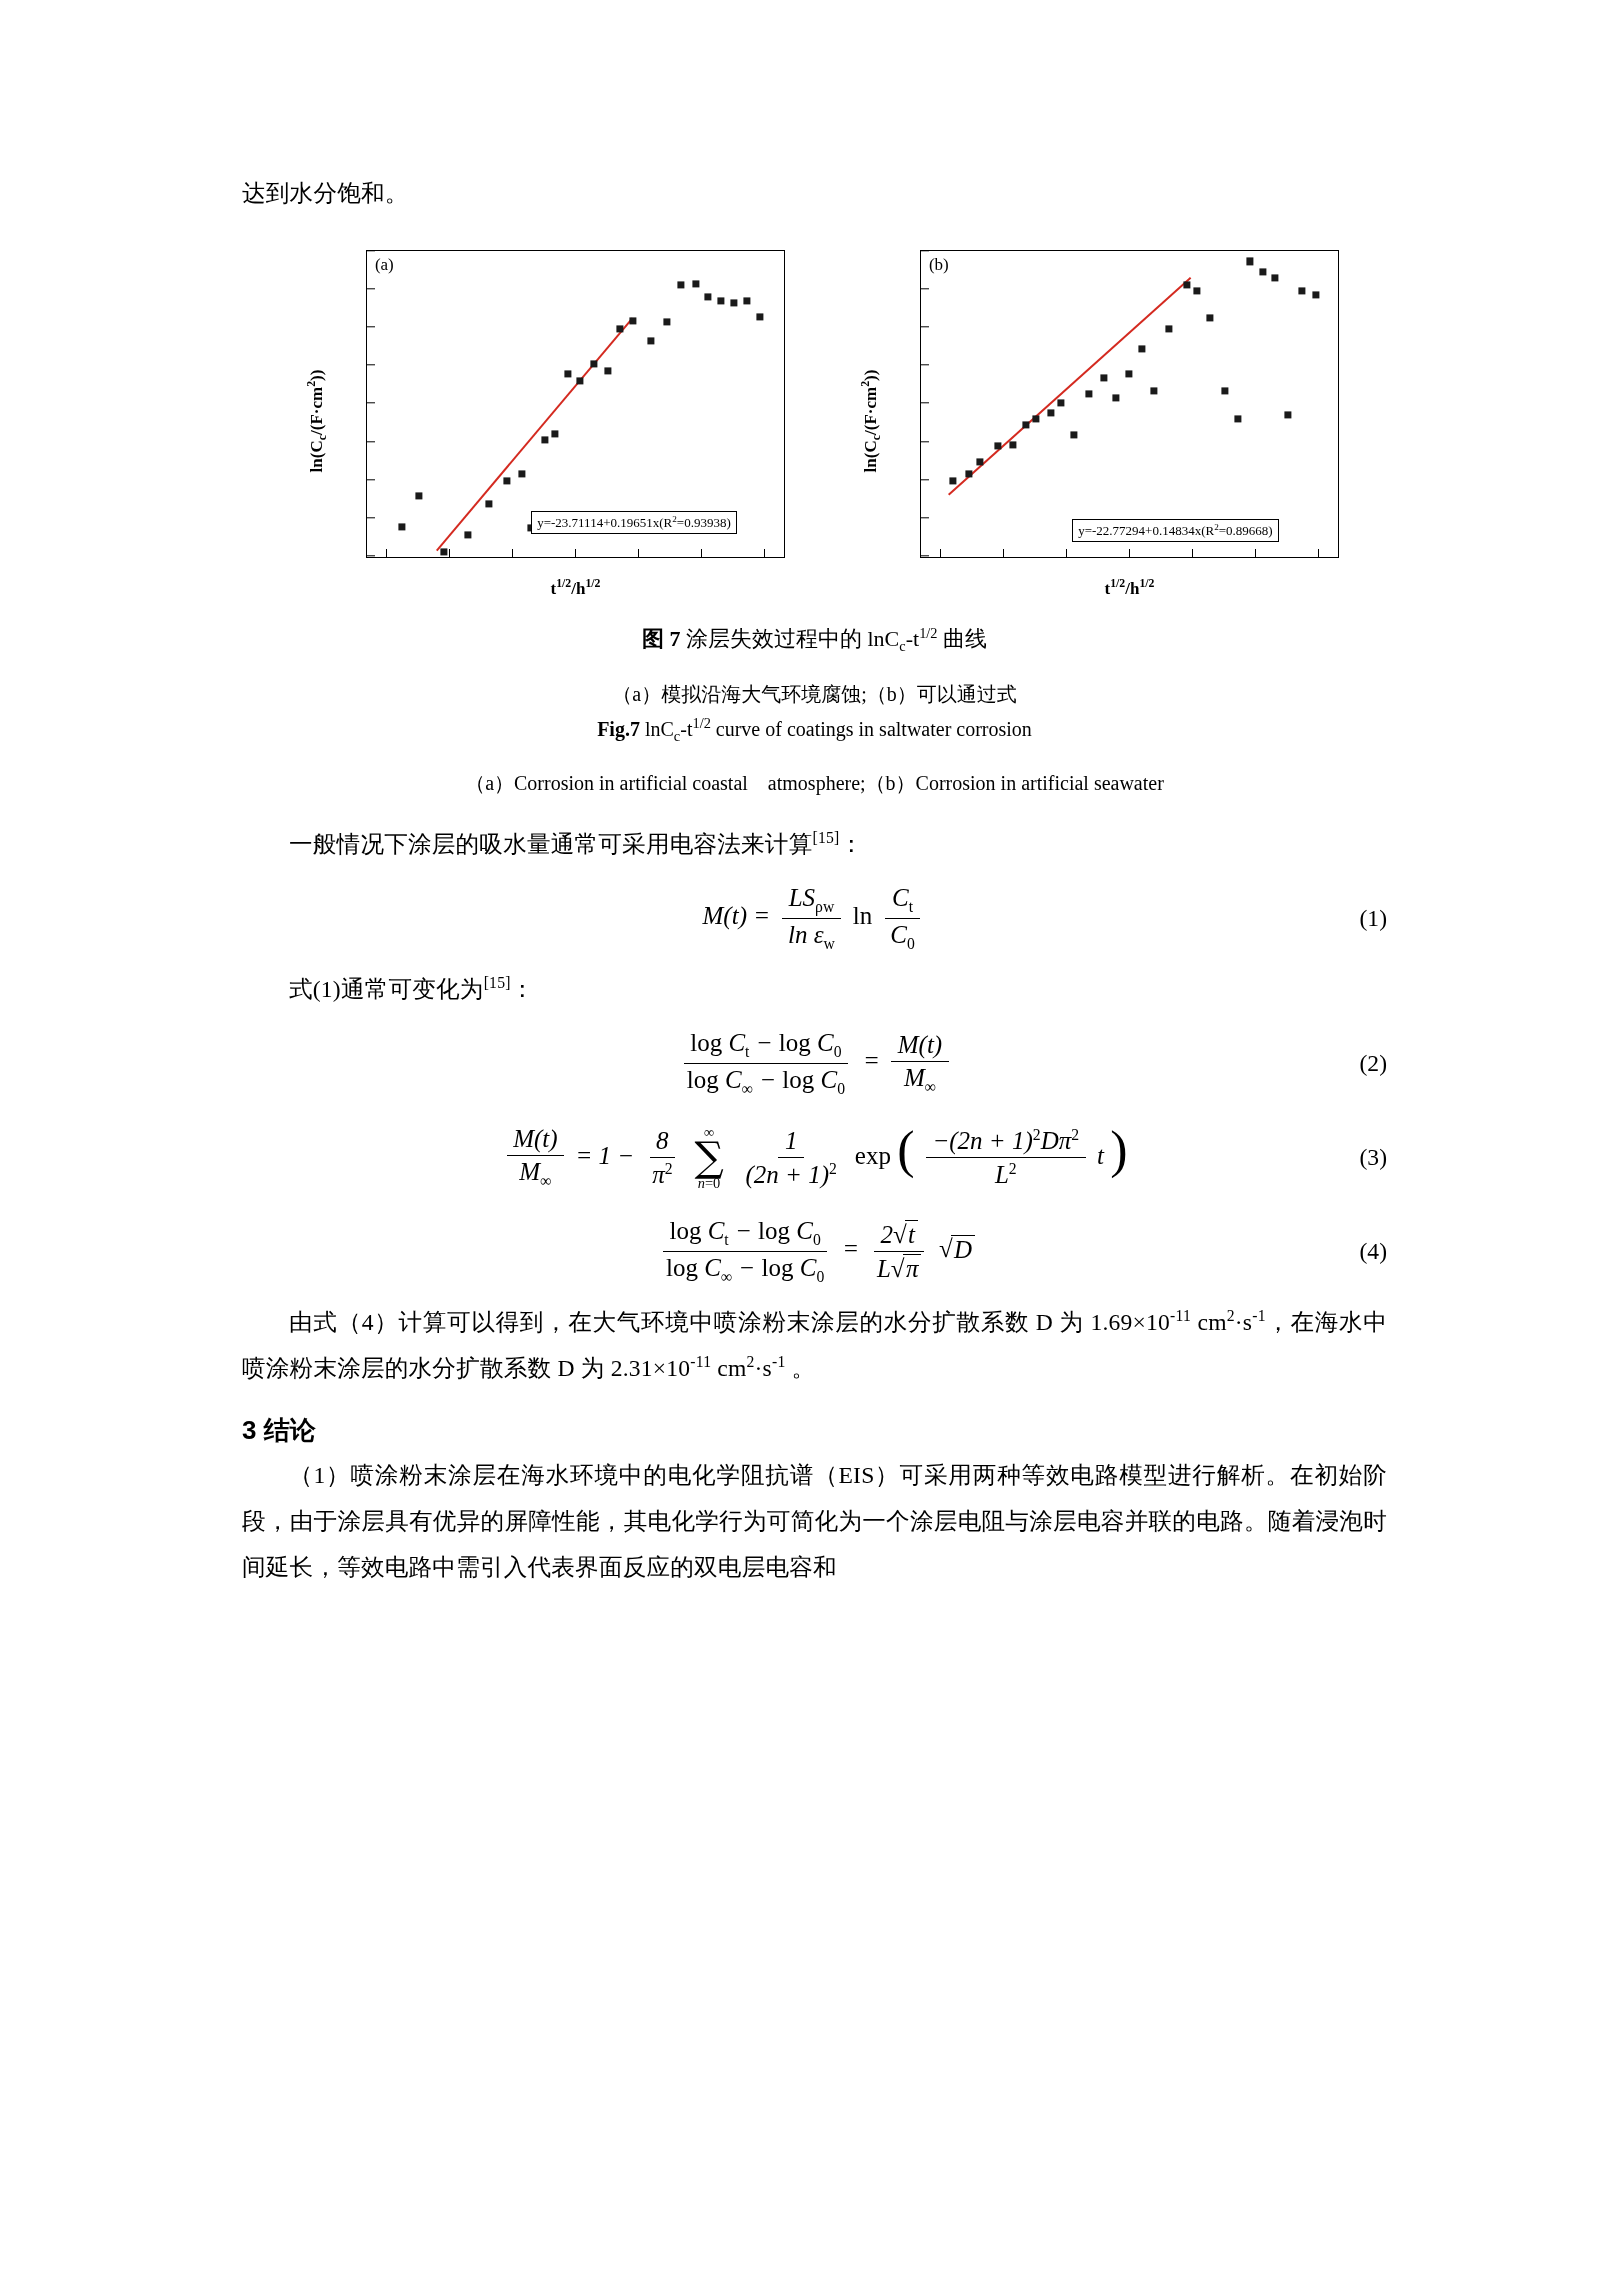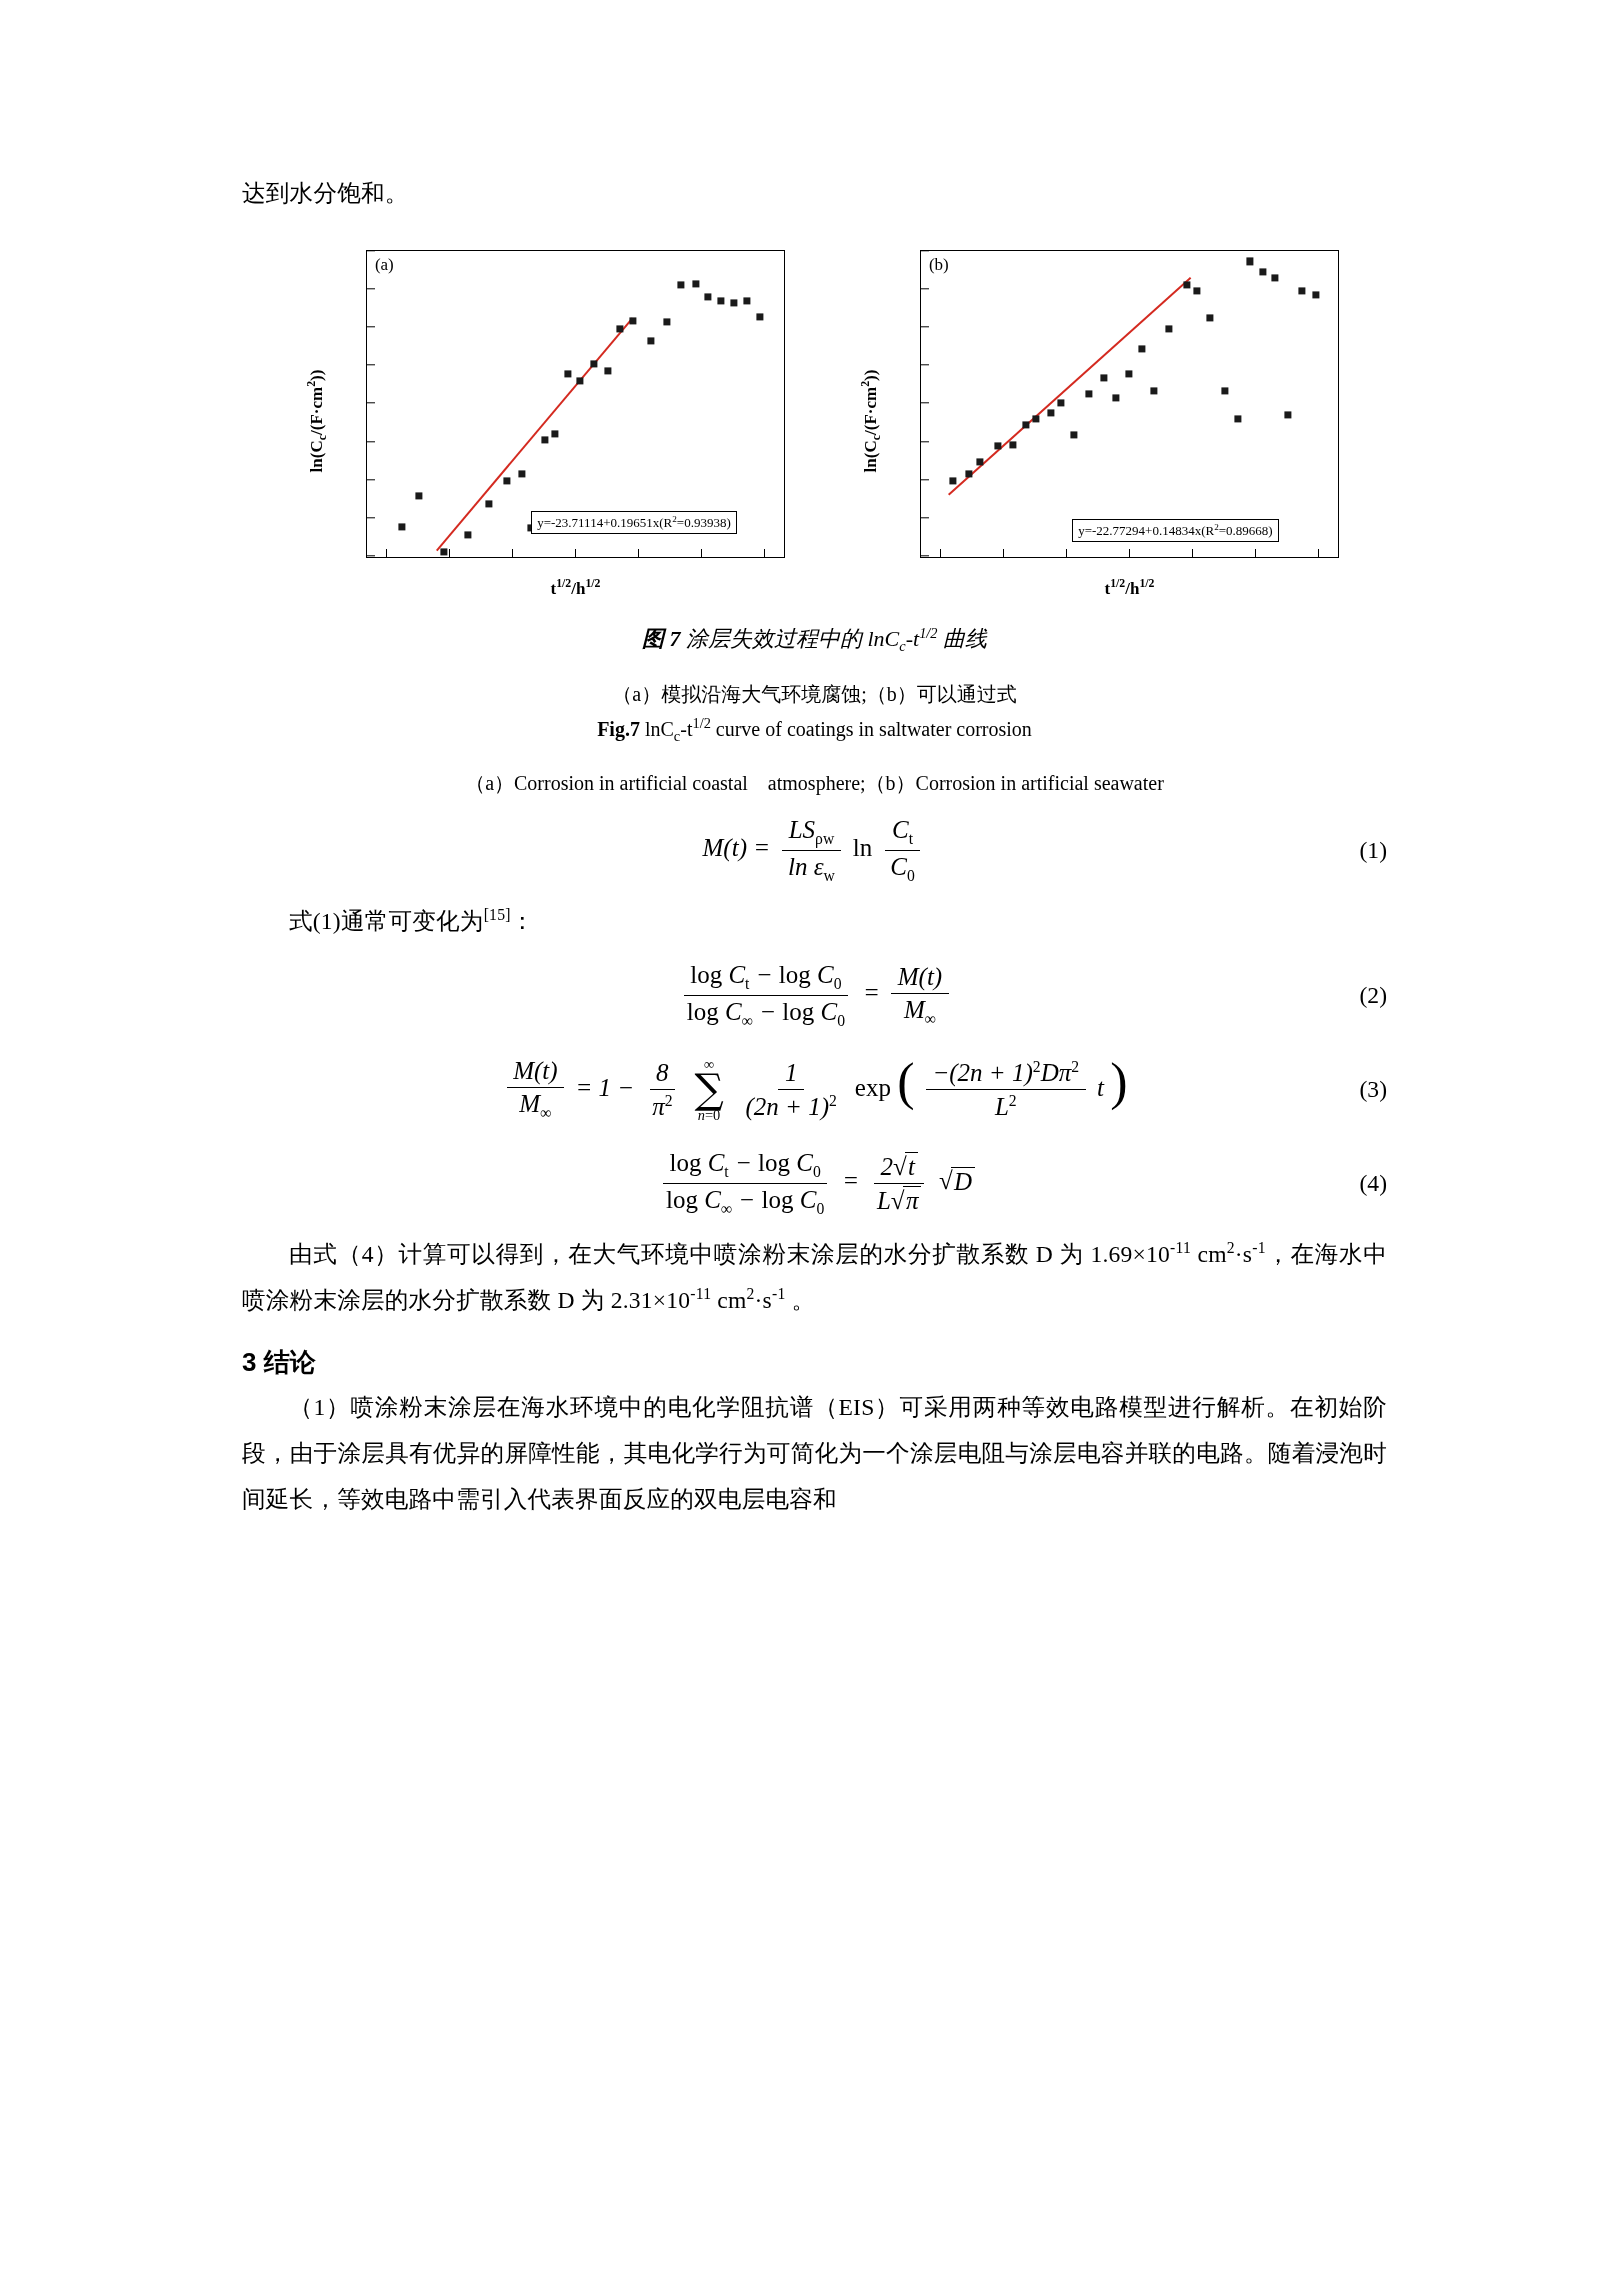--- a/index.html
+++ b/index.html
@@ -137,21 +137,21 @@
     white-space: nowrap;
   }
   .eqn-label .sp { font-size: 9.2px; vertical-align: super; }
 
   .caption {
     text-align: center;
     font-size: 21.6px;
     margin: 17px 0 0 0;
     line-height: 1.6;
   }
-  .caption-cn-title { font-size: 22px; font-style: italic; }
+  .caption-cn-title { font-size: 22px; }
   .caption b { font-weight: bold; }
   .caption .sp { font-size: 14.4px; vertical-align: super; }
   .caption .sb { font-size: 14.4px; vertical-align: sub; }
   .caption-small { font-size: 20px; }
 
   
   .eq-row {
     display: flex;
     align-items: center;
     justify-content: center;
@@ -369,20 +369,21 @@
 
   <div class="caption caption-cn-title">
     <b>图 7</b><span> 涂层失效过程中的 lnC</span><span class="sb">c</span><span>-t</span><span class="sp">1/2</span><span> 曲线</span>
   </div>
   <div class="caption caption-small" style="margin-top:19.6px;"><span>（a）模拟沿海大气环境腐蚀;（b）可以通过式</span></div>
   <div class="caption caption-small" style="margin-top:2px;">
     <b>Fig.7</b><span> lnC</span><span class="sb">c</span><span>-t</span><span class="sp">1/2</span><span> curve of coatings in saltwater corrosion</span>
   </div>
   <div class="caption caption-small" style="margin-top:19.6px;"><span>（a）Corrosion in artificial coastal　atmosphere;（b）Corrosion in artificial seawater</span></div>
 
+  <p class="body-text indent" style="margin-top:22px;"><span>一般情况下涂层的吸水量通常可采用电容法来计算</span><span class="sup">[15]</span><span>：</span></p>
 
   <div class="eq-row">
     <span class="eq-body">
       M(t) =
       <span class="frac">
         <span class="num">LS<span class="small-sub">ρw</span></span>
         <span class="den">ln ε<span class="small-sub">w</span></span>
       </span>
       <span class="upr">ln</span>
       <span class="frac">

